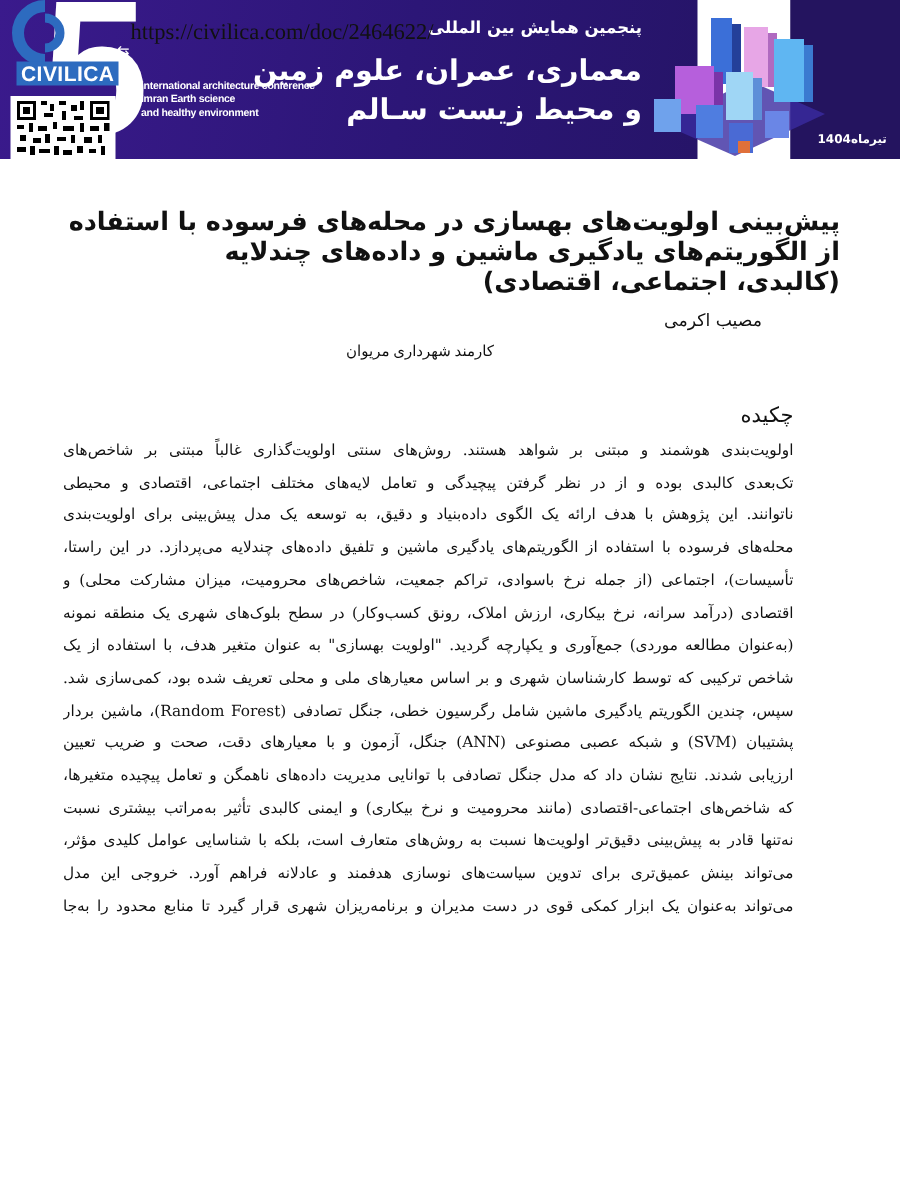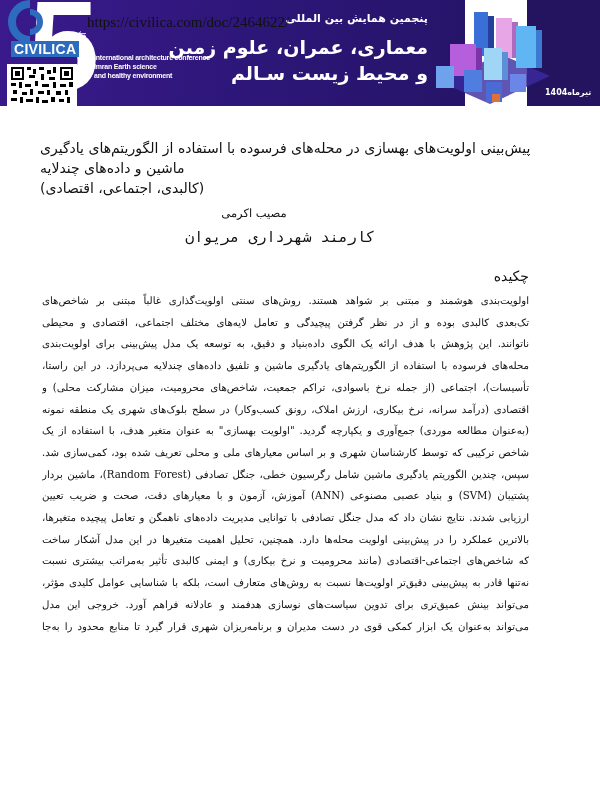--- a/index.html
+++ b/index.html
@@ -57,30 +57,30 @@
     font-size: 19px; line-height: 26px; font-weight: bold; color: #ffffff; white-space: nowrap; margin-left: 36px;
   }
   .date {
     position: absolute; left: 545px; top: 88px; direction: rtl;
     font-size: 8px; font-weight: bold; color: #ffffff; white-space: nowrap;
   }
   .city { position: absolute; left: 430px; top: 4px; width: 130px; height: 102px; }
 
   
   .title {
-    position: absolute; left: 40px; top: 138px; width: 520px; direction: rtl; text-align: left;
-    font-size: 14px; line-height: 20px; font-weight: normal; color: #111;
+    position: absolute; left: 40px; top: 138px; width: 520px; direction: rtl; text-align: right;
+    font-size: 17px; line-height: 20px; font-weight: bold; color: #111;
   }
   .author {
-    position: absolute; left: 0; top: 206px; width: 508px; text-align: center; direction: rtl;
+    position: absolute; left: 0; top: 206px; width: 508px; direction: rtl;
     font-family: "DejaVu Serif", serif; font-size: 11.5px; color: #111;
   }
   .affil {
     position: absolute; left: 0; top: 228px; width: 560px; text-align: center; direction: rtl;
-    font-family: Liberation Mono, monospace; font-size: 15px; color: #111;
+    font-family: Liberation Serif, serif; font-size: 10px; color: #111;
   }
   .abs-heading {
     position: absolute; right: 71px; top: 268px; direction: rtl;
     font-family: "DejaVu Serif", serif; font-size: 14px; color: #111;
   }
   .abs-body {
     position: absolute; left: 42px; top: 290px; width: 487px; direction: rtl;
     font-family: "DejaVu Serif", serif; font-size: 10.2px; line-height: 21.7px; color: #111;
   }
   .abs-body .line {
@@ -197,20 +197,19 @@
 <div class="abs-body">
   <span class="line">اولویت‌بندی هوشمند و مبتنی بر شواهد هستند. روش‌های سنتی اولویت‌گذاری غالباً مبتنی بر شاخص‌های</span>
   <span class="line">تک‌بعدی کالبدی بوده و از در نظر گرفتن پیچیدگی و تعامل لایه‌های مختلف اجتماعی، اقتصادی و محیطی</span>
   <span class="line">ناتوانند. این پژوهش با هدف ارائه یک الگوی داده‌بنیاد و دقیق، به توسعه یک مدل پیش‌بینی برای اولویت‌بندی</span>
   <span class="line">محله‌های فرسوده با استفاده از الگوریتم‌های یادگیری ماشین و تلفیق داده‌های چندلایه می‌پردازد. در این راستا،</span>
   <span class="line">تأسیسات)، اجتماعی (از جمله نرخ باسوادی، تراکم جمعیت، شاخص‌های محرومیت، میزان مشارکت محلی) و</span>
   <span class="line">اقتصادی (درآمد سرانه، نرخ بیکاری، ارزش املاک، رونق کسب‌وکار) در سطح بلوک‌های شهری یک منطقه نمونه</span>
   <span class="line">(به‌عنوان مطالعه موردی) جمع‌آوری و یکپارچه گردید. "اولویت بهسازی" به عنوان متغیر هدف، با استفاده از یک</span>
   <span class="line">شاخص ترکیبی که توسط کارشناسان شهری و بر اساس معیارهای ملی و محلی تعریف شده بود، کمی‌سازی شد.</span>
   <span class="line">سپس، چندین الگوریتم یادگیری ماشین شامل رگرسیون خطی، جنگل تصادفی (Random Forest)، ماشین بردار</span>
-  <span class="line">پشتیبان (SVM) و بنیاد عصبی مصنوعی (ANN) آموزش، آزمون و با معیارهای دقت، صحت و ضریب تعیین</span>
+  <span class="line">پشتیبان (SVM) و شبکه عصبی مصنوعی (ANN) جنگل، آزمون و با معیارهای دقت، صحت و ضریب تعیین</span>
   <span class="line">ارزیابی شدند. نتایج نشان داد که مدل جنگل تصادفی با توانایی مدیریت داده‌های ناهمگن و تعامل پیچیده متغیرها،</span>
-  <span class="line">بالاترین عملکرد را در پیش‌بینی اولویت محله‌ها دارد. همچنین، تحلیل اهمیت متغیرها در این مدل آشکار ساخت</span>
   <span class="line">که شاخص‌های اجتماعی-اقتصادی (مانند محرومیت و نرخ بیکاری) و ایمنی کالبدی تأثیر به‌مراتب بیشتری نسبت</span>
   <span class="line">نه‌تنها قادر به پیش‌بینی دقیق‌تر اولویت‌ها نسبت به روش‌های متعارف است، بلکه با شناسایی عوامل کلیدی مؤثر،</span>
   <span class="line">می‌تواند بینش عمیق‌تری برای تدوین سیاست‌های نوسازی هدفمند و عادلانه فراهم آورد. خروجی این مدل</span>
   <span class="line">می‌تواند به‌عنوان یک ابزار کمکی قوی در دست مدیران و برنامه‌ریزان شهری قرار گیرد تا منابع محدود را به‌جا</span>
 </div>
 
 </body></html>

